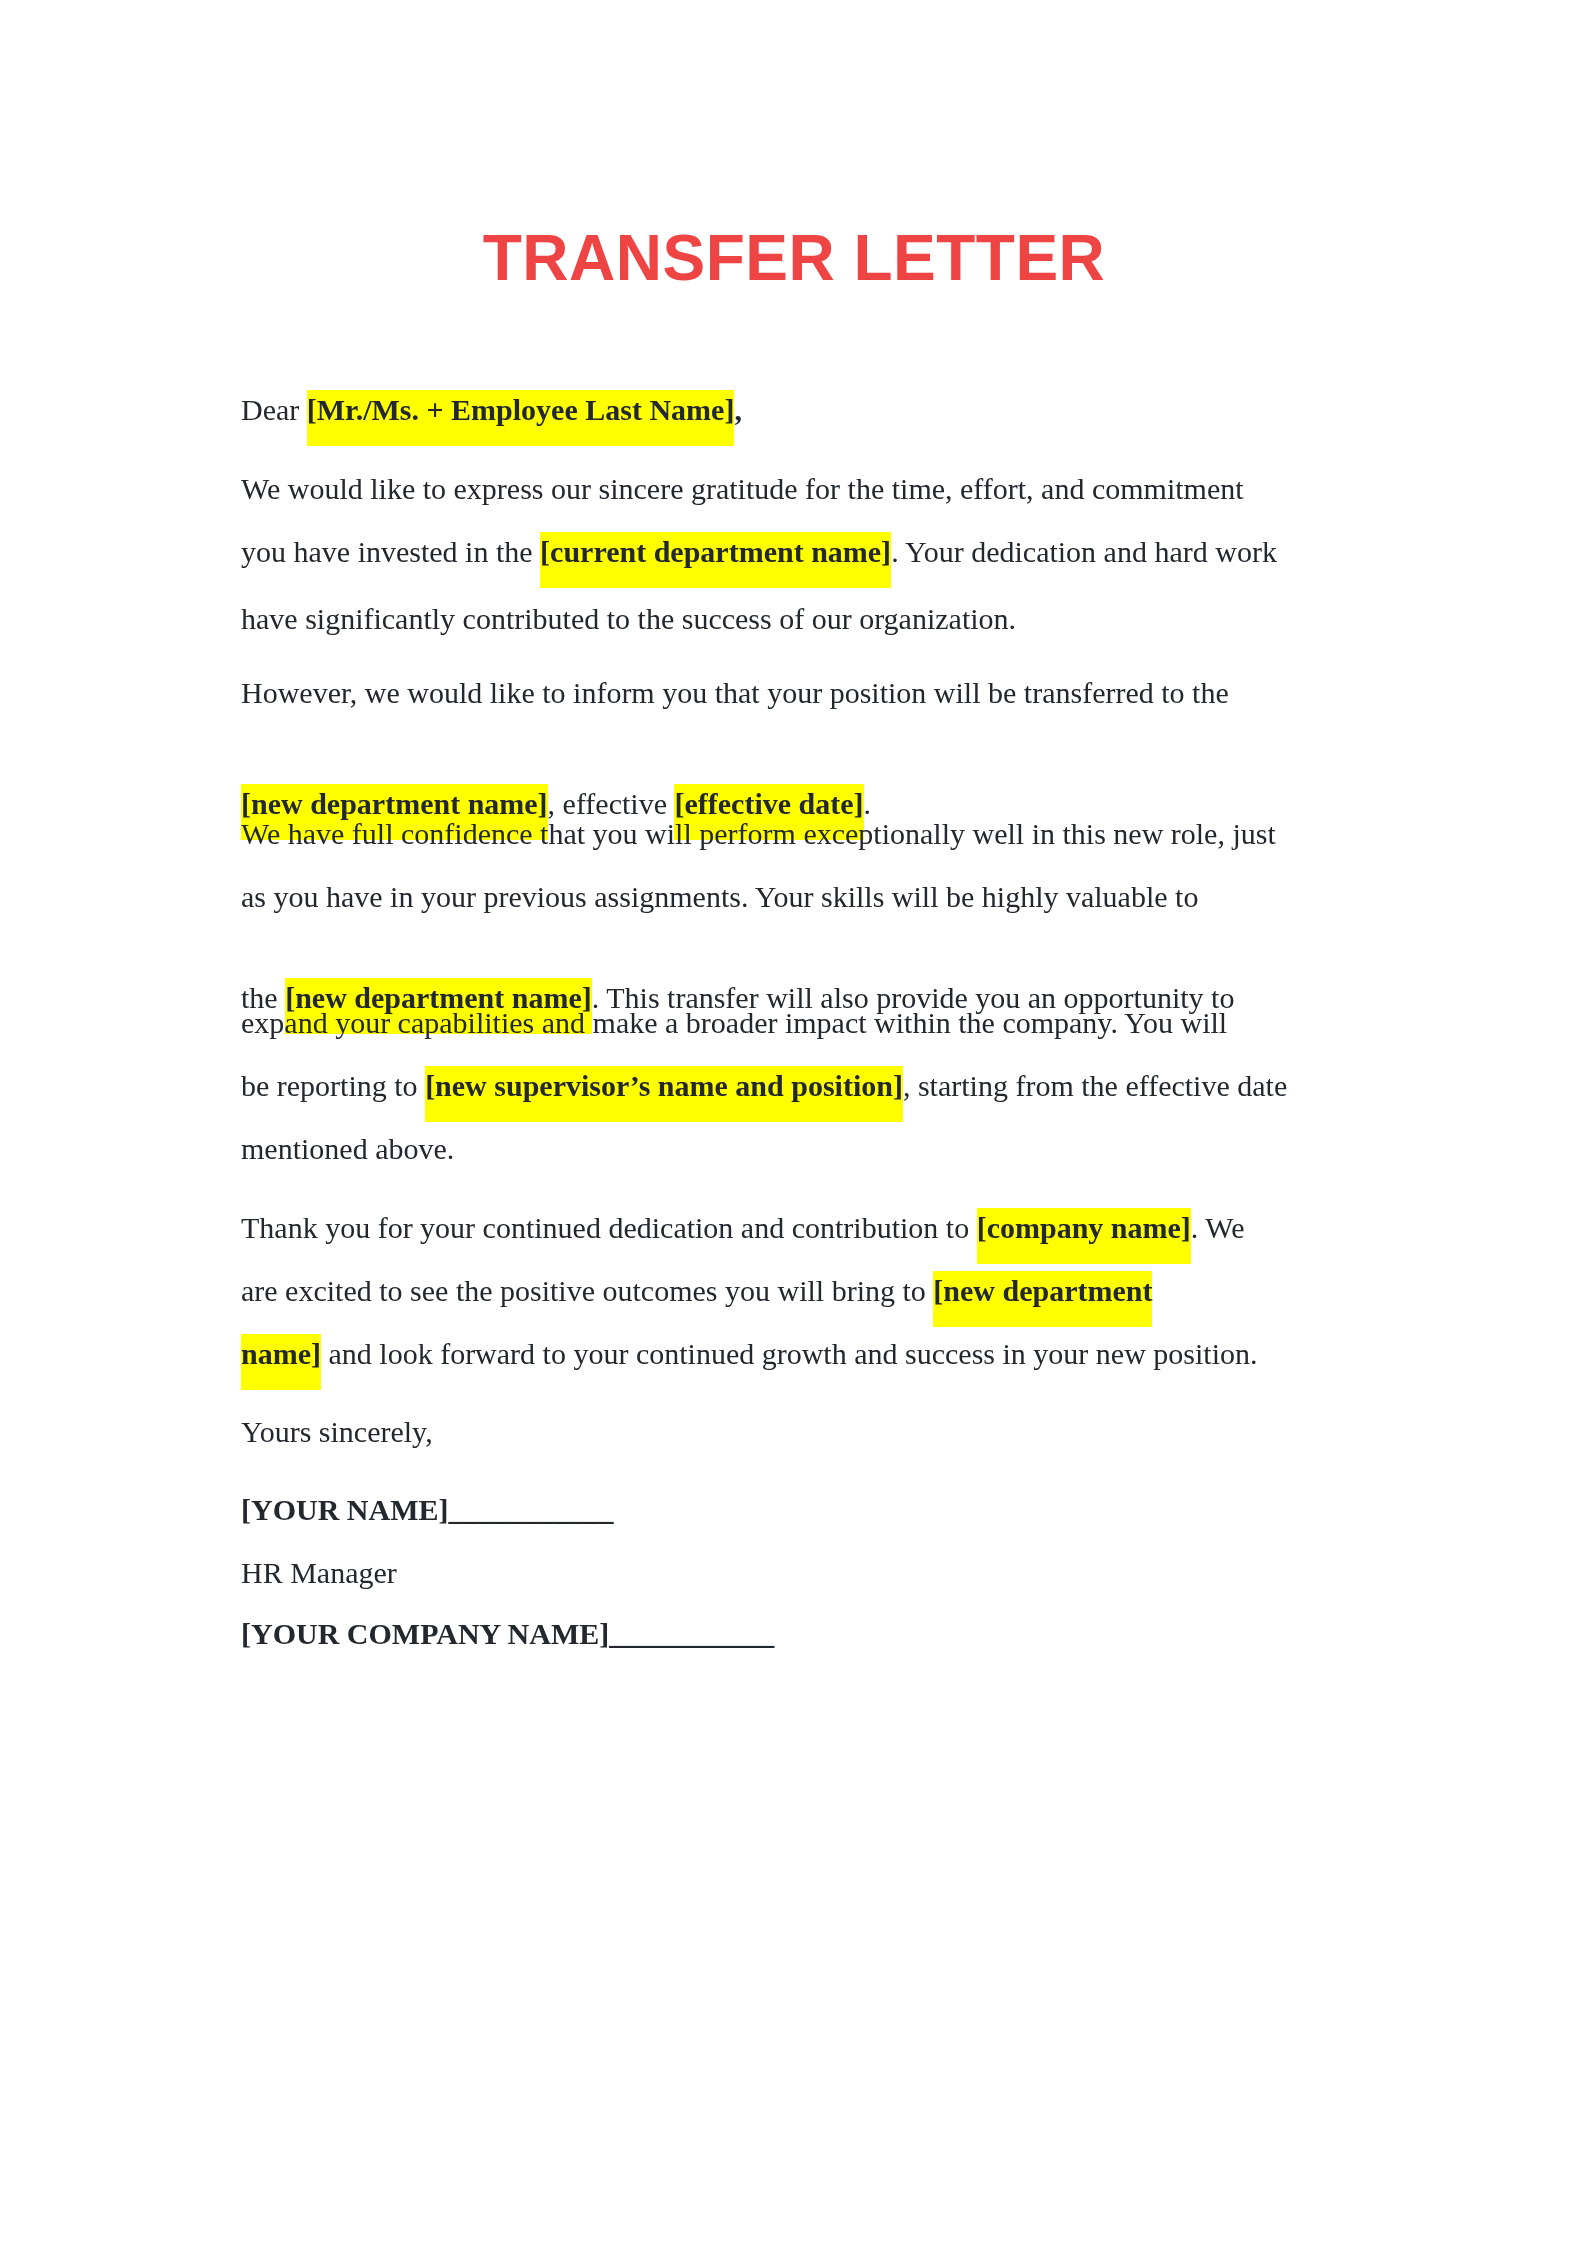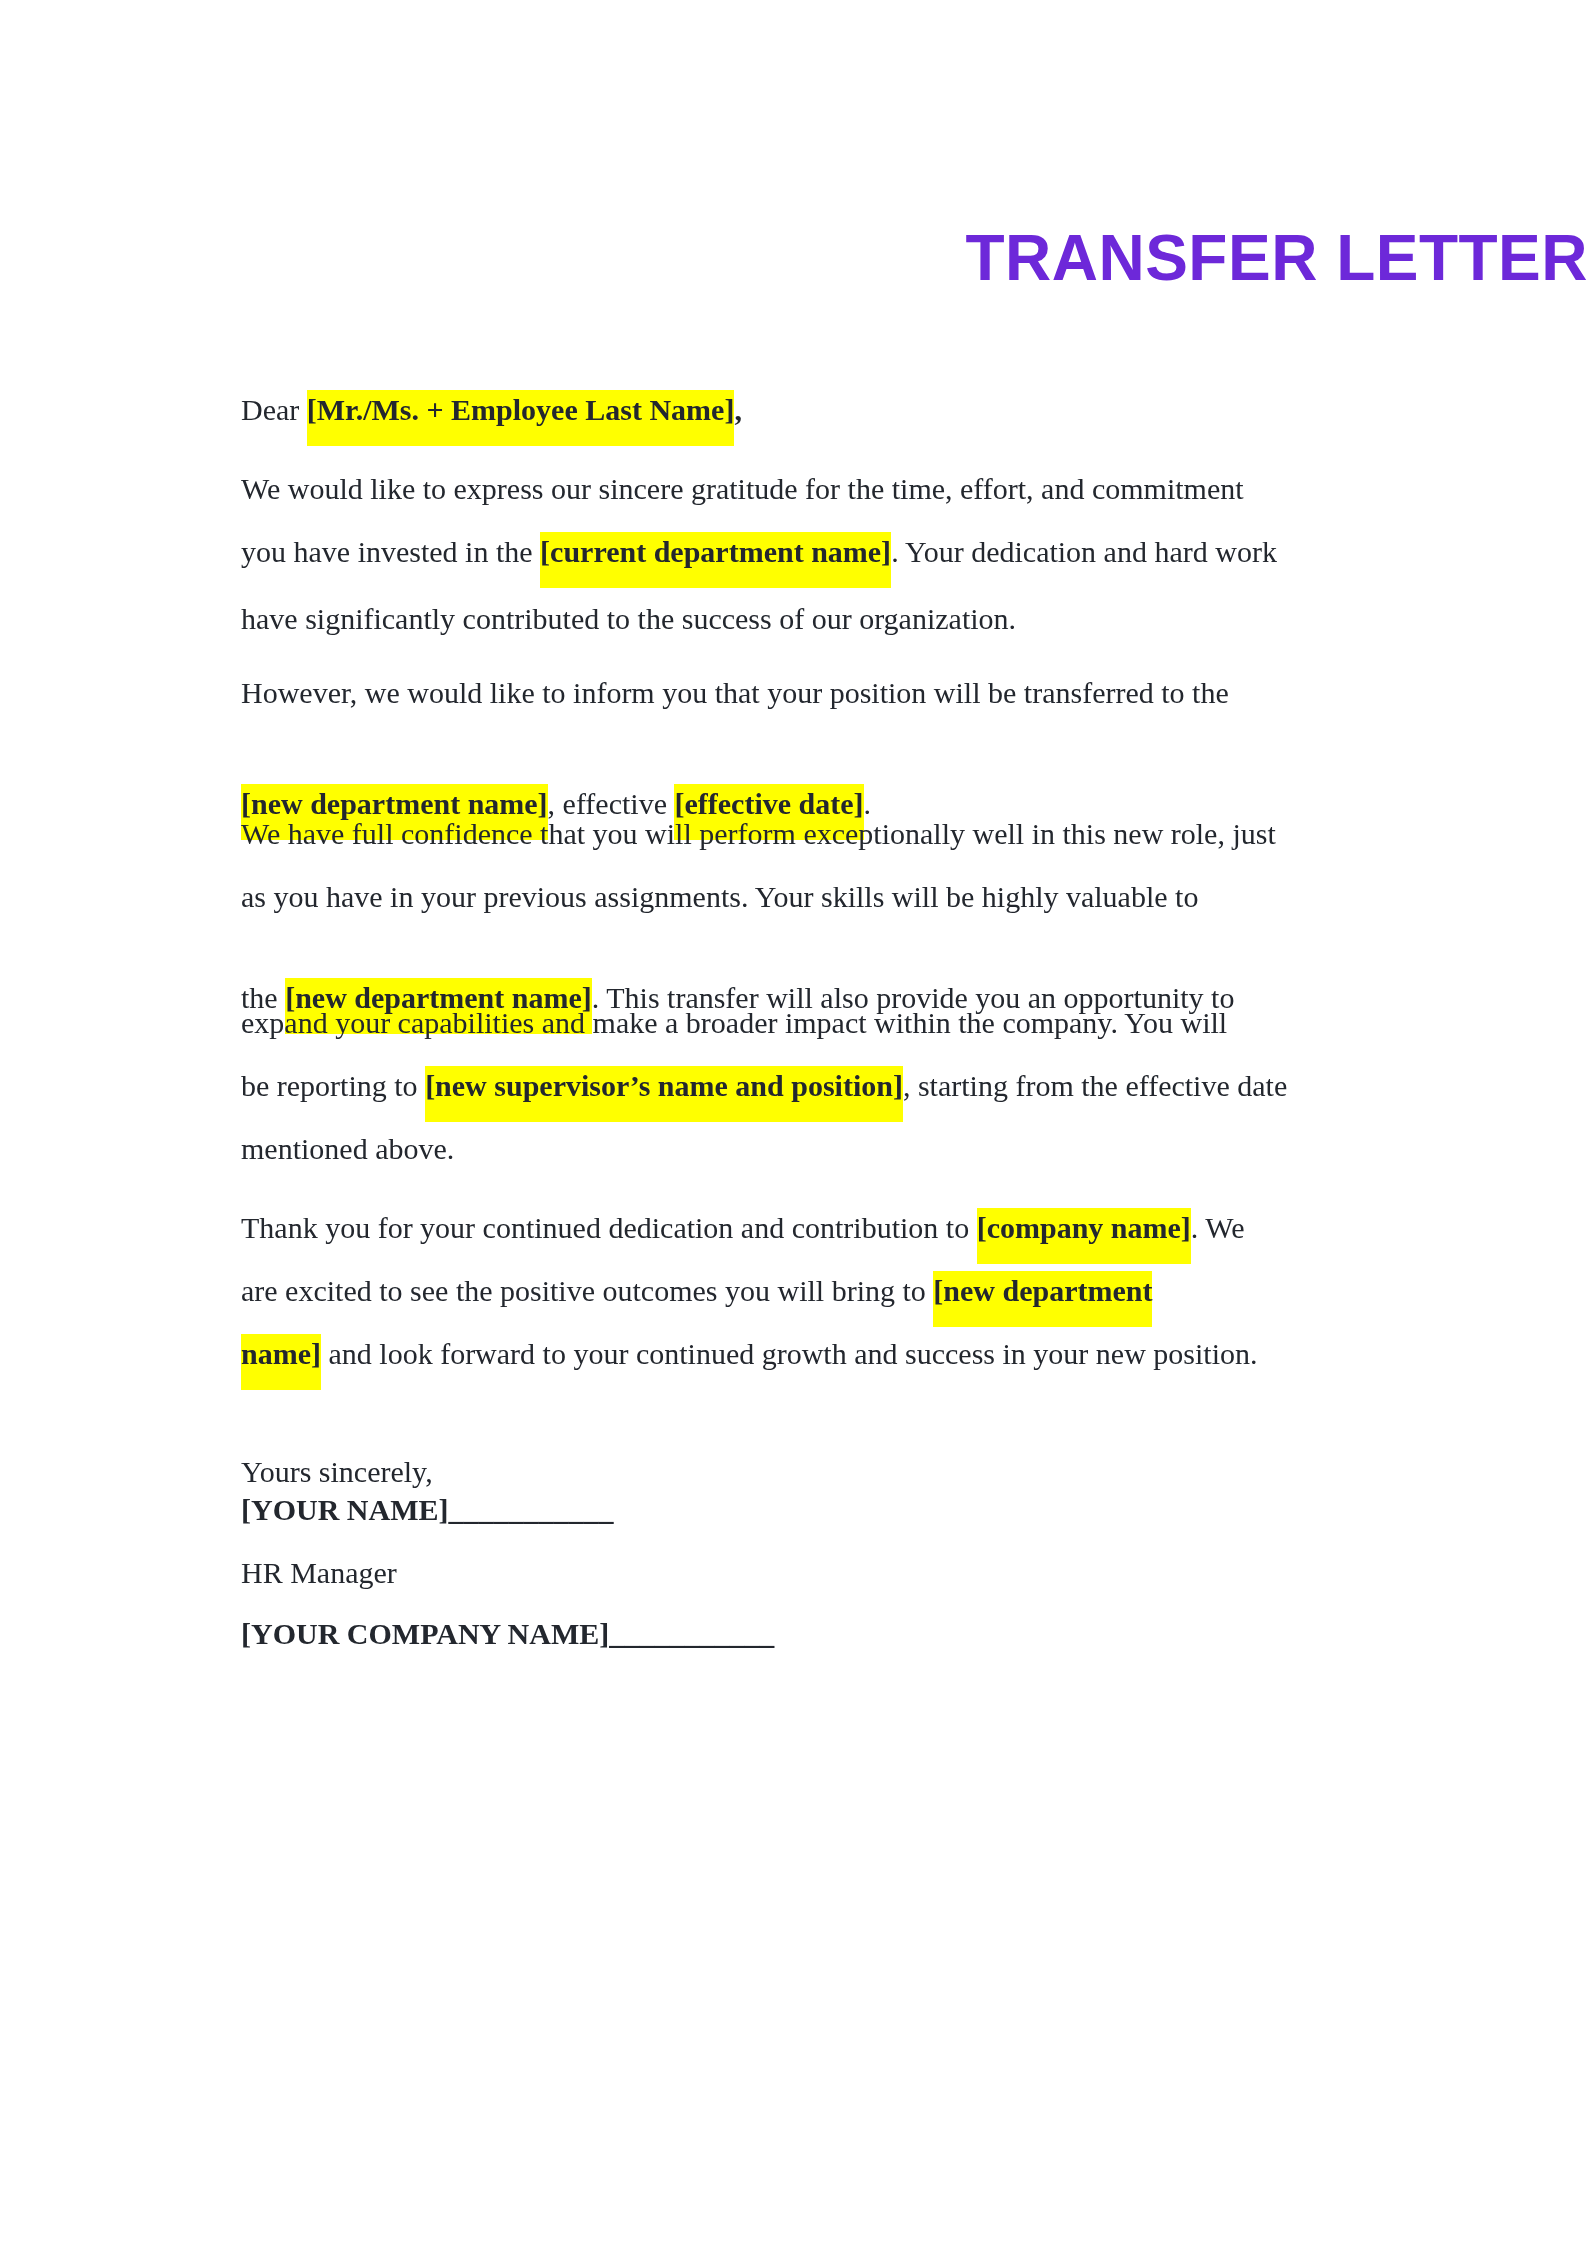--- a/index.html
+++ b/index.html
@@ -19,27 +19,27 @@
       left: 0; top: 0;
       width: 1588px;
       height: 2245px;
       background: #ffffff;
     }
     .title {
       position: absolute;
       left: 0;
       width: 1588px;
       top: 222px;
-      text-align: right;
+      text-align: center;
       font-family: "Liberation Sans", sans-serif;
       font-weight: bold;
       font-size: 64px;
       line-height: 72px;
       letter-spacing: 0.5px;
-      color: #6d28d9;
+      color: #ef4444;
       margin: 0;
     }
     .body {
       position: absolute;
       left: 241px;
       top: 388px;
       width: 1130px;
       font-family: "Liberation Serif", serif;
       font-size: 30px;
       color: #23272e;
@@ -101,20 +101,20 @@
     <div class="line" style="top:818px;">
       <span>Thank you for your continued dedication and contribution to </span><span class="hl">[company name]</span><span>. We</span>
     </div>
     <div class="line" style="top:881px;">
       <span>are excited to see the positive outcomes you will bring to </span><span class="hl">[new department </span>
     </div>
     <div class="line" style="top:944px;">
       <span class="hl">name]</span><span> and look forward to your continued growth and success in your new position.</span>
     </div>
 
-    <div class="line" style="top:1062px;">Yours sincerely,</div>
+    <div class="line" style="top:1022px;">Yours sincerely,</div>
 
     <div class="line sig-line" style="top:1100px;">[YOUR NAME]___________</div>
     <div class="line" style="top:1163px;">HR Manager</div>
     <div class="line sig-line" style="top:1224px;">[YOUR COMPANY NAME]___________</div>
 
   </div>
 </div>
 
 </body></html>

